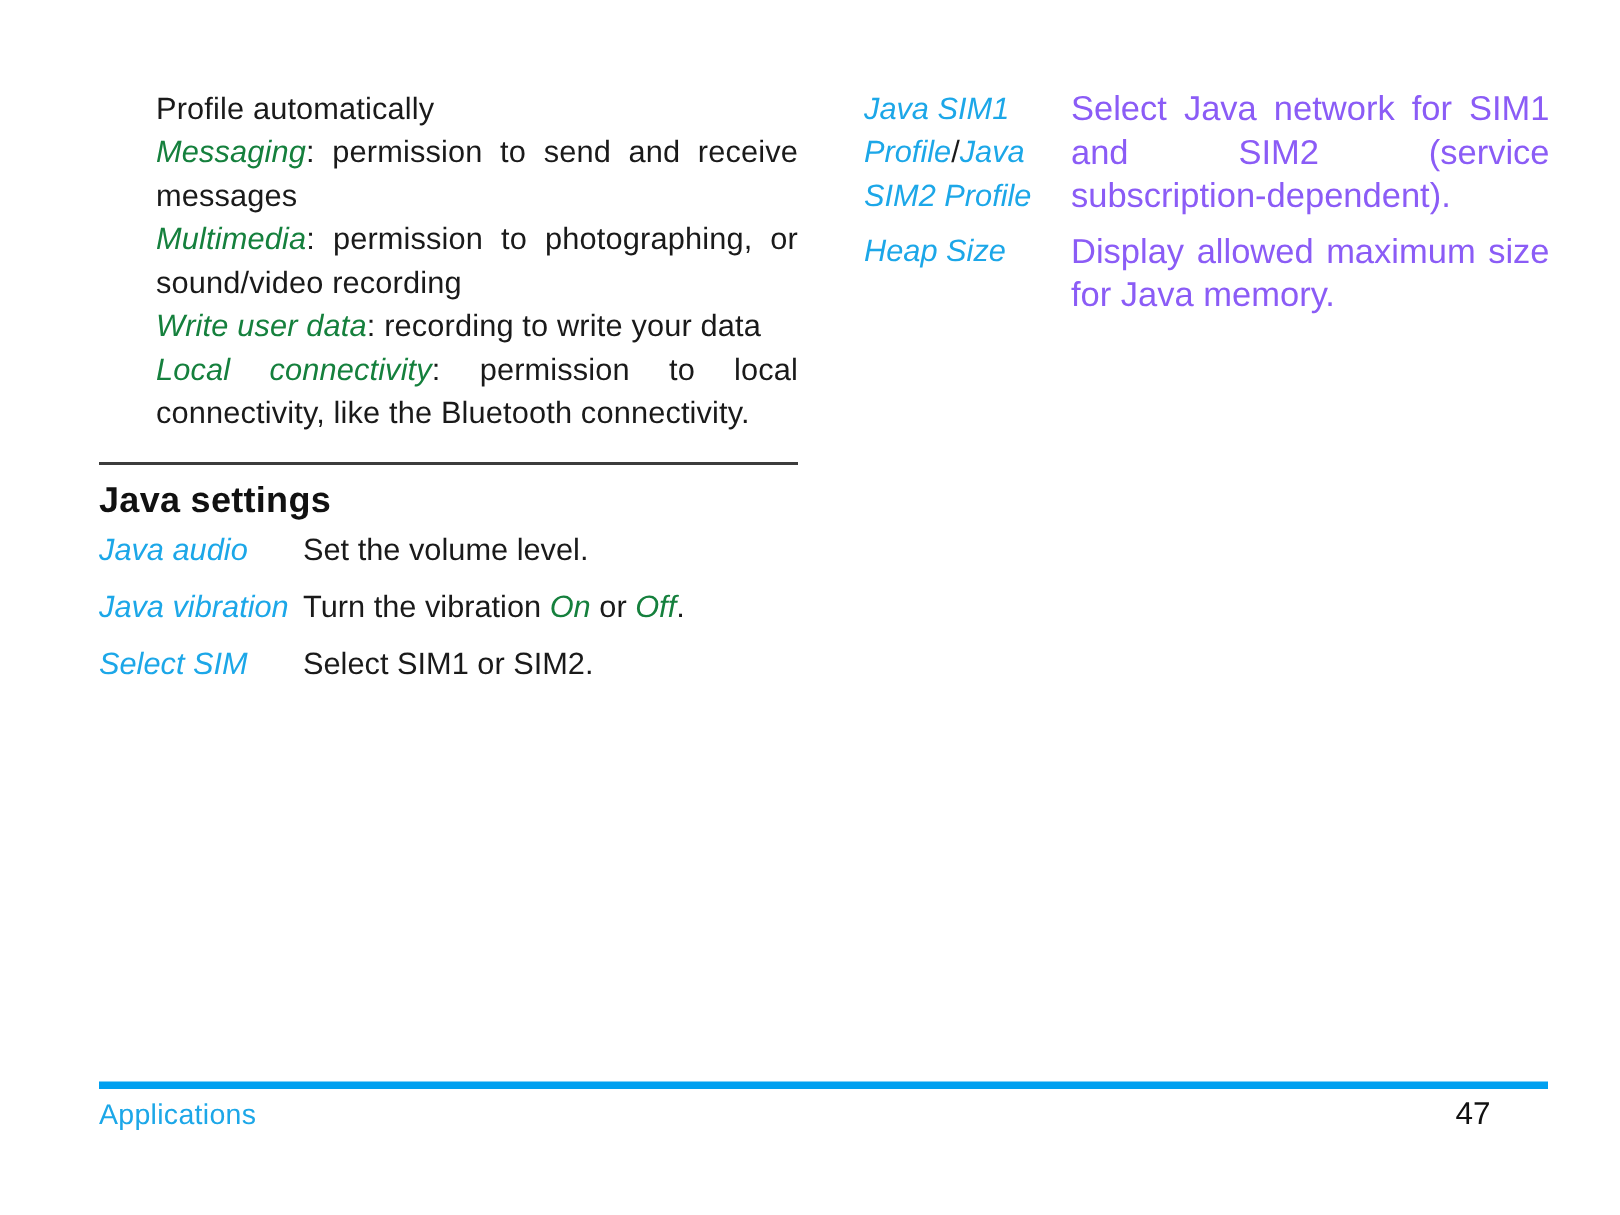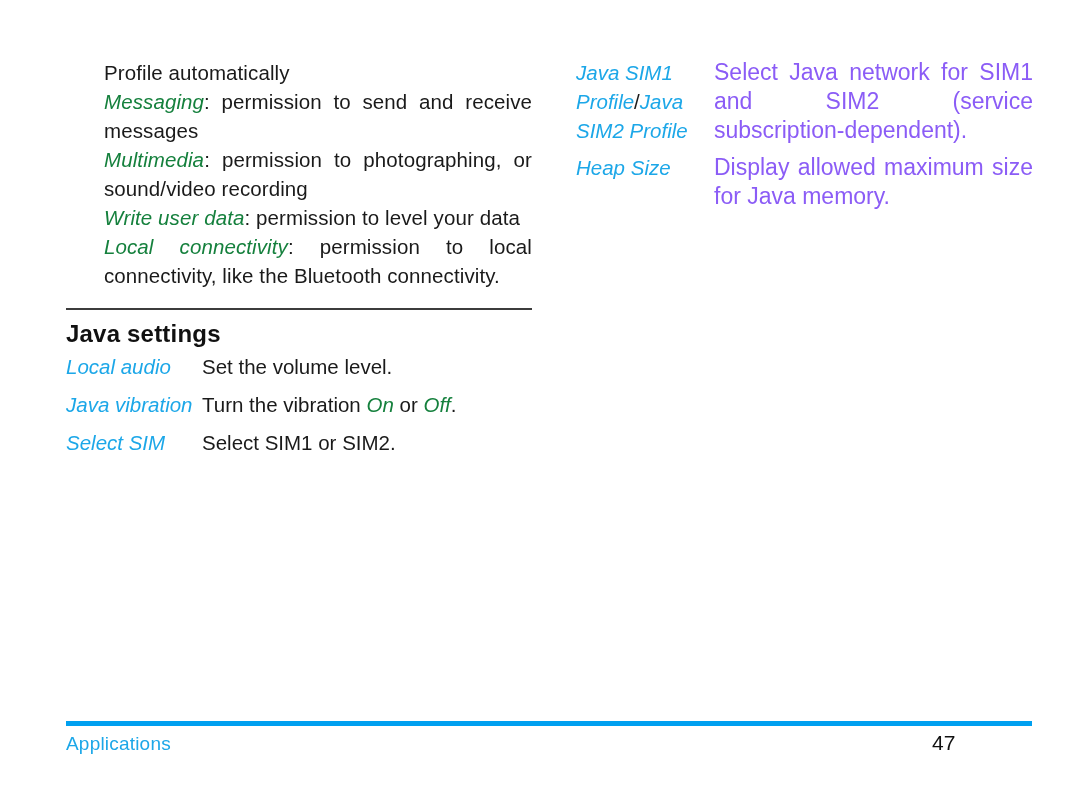--- a/index.html
+++ b/index.html
@@ -156,21 +156,21 @@
     top: 733px;
     font-size: 19px;
     color: #1CA7E8;
     letter-spacing: 0.2px;
   }
   .footer-right {
     position: absolute;
     left: 932px;
     top: 731px;
     width: 100px;
-    text-align: left;
+    text-align: center;
     font-size: 21px;
     color: #111111;
     font-weight: normal;
   }
 </style>
 </head>
 <body>
 
 <div class="page">
 
@@ -178,36 +178,36 @@
 
     <div class="para-block">
 
       <p class="para last-line-nojustify"><span>Profile automatically</span></p>
 
       <p class="para last-line-nojustify"><span class="term">Messaging</span><span>: permission to send and receive messages</span></p>
 
       <p class="para last-line-nojustify"><span class="term">Multimedia</span><span>: permission to photographing, or sound/video recording</span></p>
 
 
-      <p class="para last-line-nojustify"><span class="term">Write user data</span><span>: permission to level your data</span></p>
+      <p class="para last-line-nojustify"><span class="term">Write user data</span><span>: recording to write your data</span></p>
 
       <p class="para last-line-nojustify"><span class="term">Local connectivity</span><span>: permission to local connectivity, like the Bluetooth connectivity.</span></p>
 
     </div>
 
     <div class="section">
       <div class="rule"></div>
 
       <h2 class="section-title">Java settings</h2>
 
 
       <div class="deflist">
 
         <div class="defrow defrow-left">
-          <div class="dt">Local audio</div>
+          <div class="dt">Java audio</div>
           <div class="dd"><span>Set the volume level.</span><span class="term"></span><span></span><span class="term"></span><span></span></div>
         </div>
 
 
         <div class="defrow defrow-left">
           <div class="dt">Java vibration</div>
           <div class="dd"><span>Turn the vibration </span><span class="term">On</span><span> or </span><span class="term">Off</span><span>.</span></div>
         </div>
 
         <div class="defrow defrow-left">

